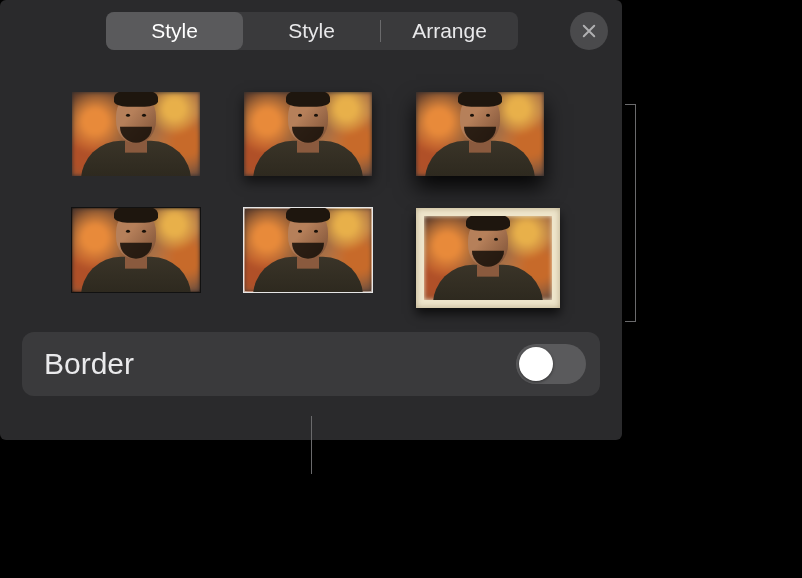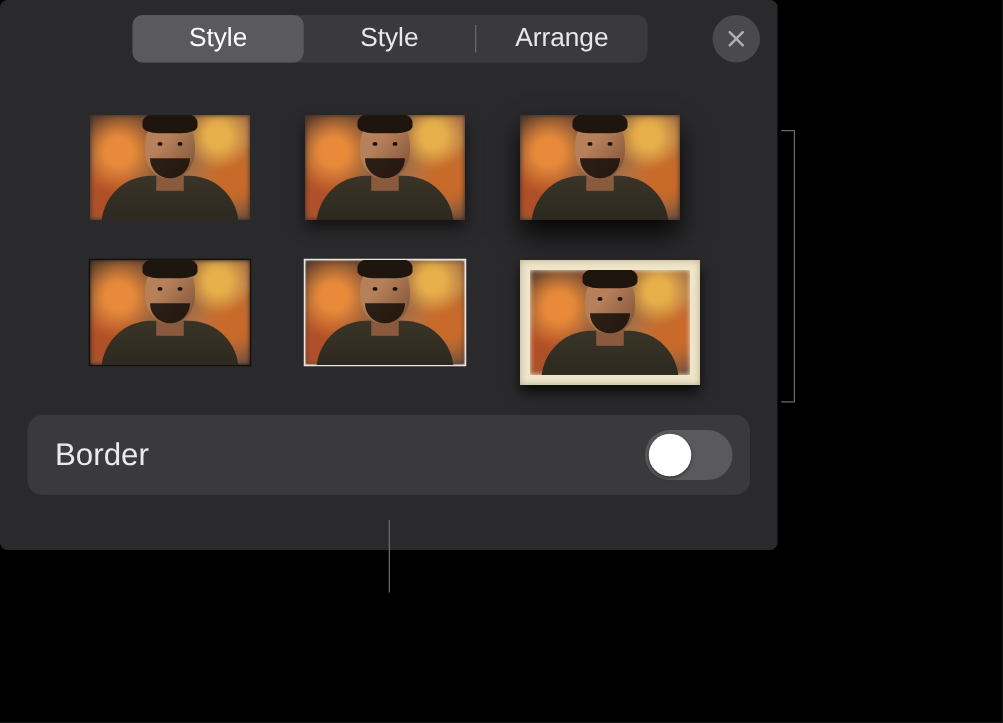--- a/index.html
+++ b/index.html
@@ -174,21 +174,21 @@
       background: #3a3a3c;
       border-radius: 12px;
       height: 64px;
       display: flex;
       align-items: center;
       justify-content: space-between;
       padding: 0 14px 0 22px;
     }
     .border-row .label {
       color: #eaeaec;
-      font-size: 25px;
+      font-size: 30px;
       font-weight: 400;
     }
     .switch {
       width: 70px;
       height: 40px;
       background: #5a5a5c;
       border-radius: 20px;
       position: relative;
       cursor: pointer;
     }

